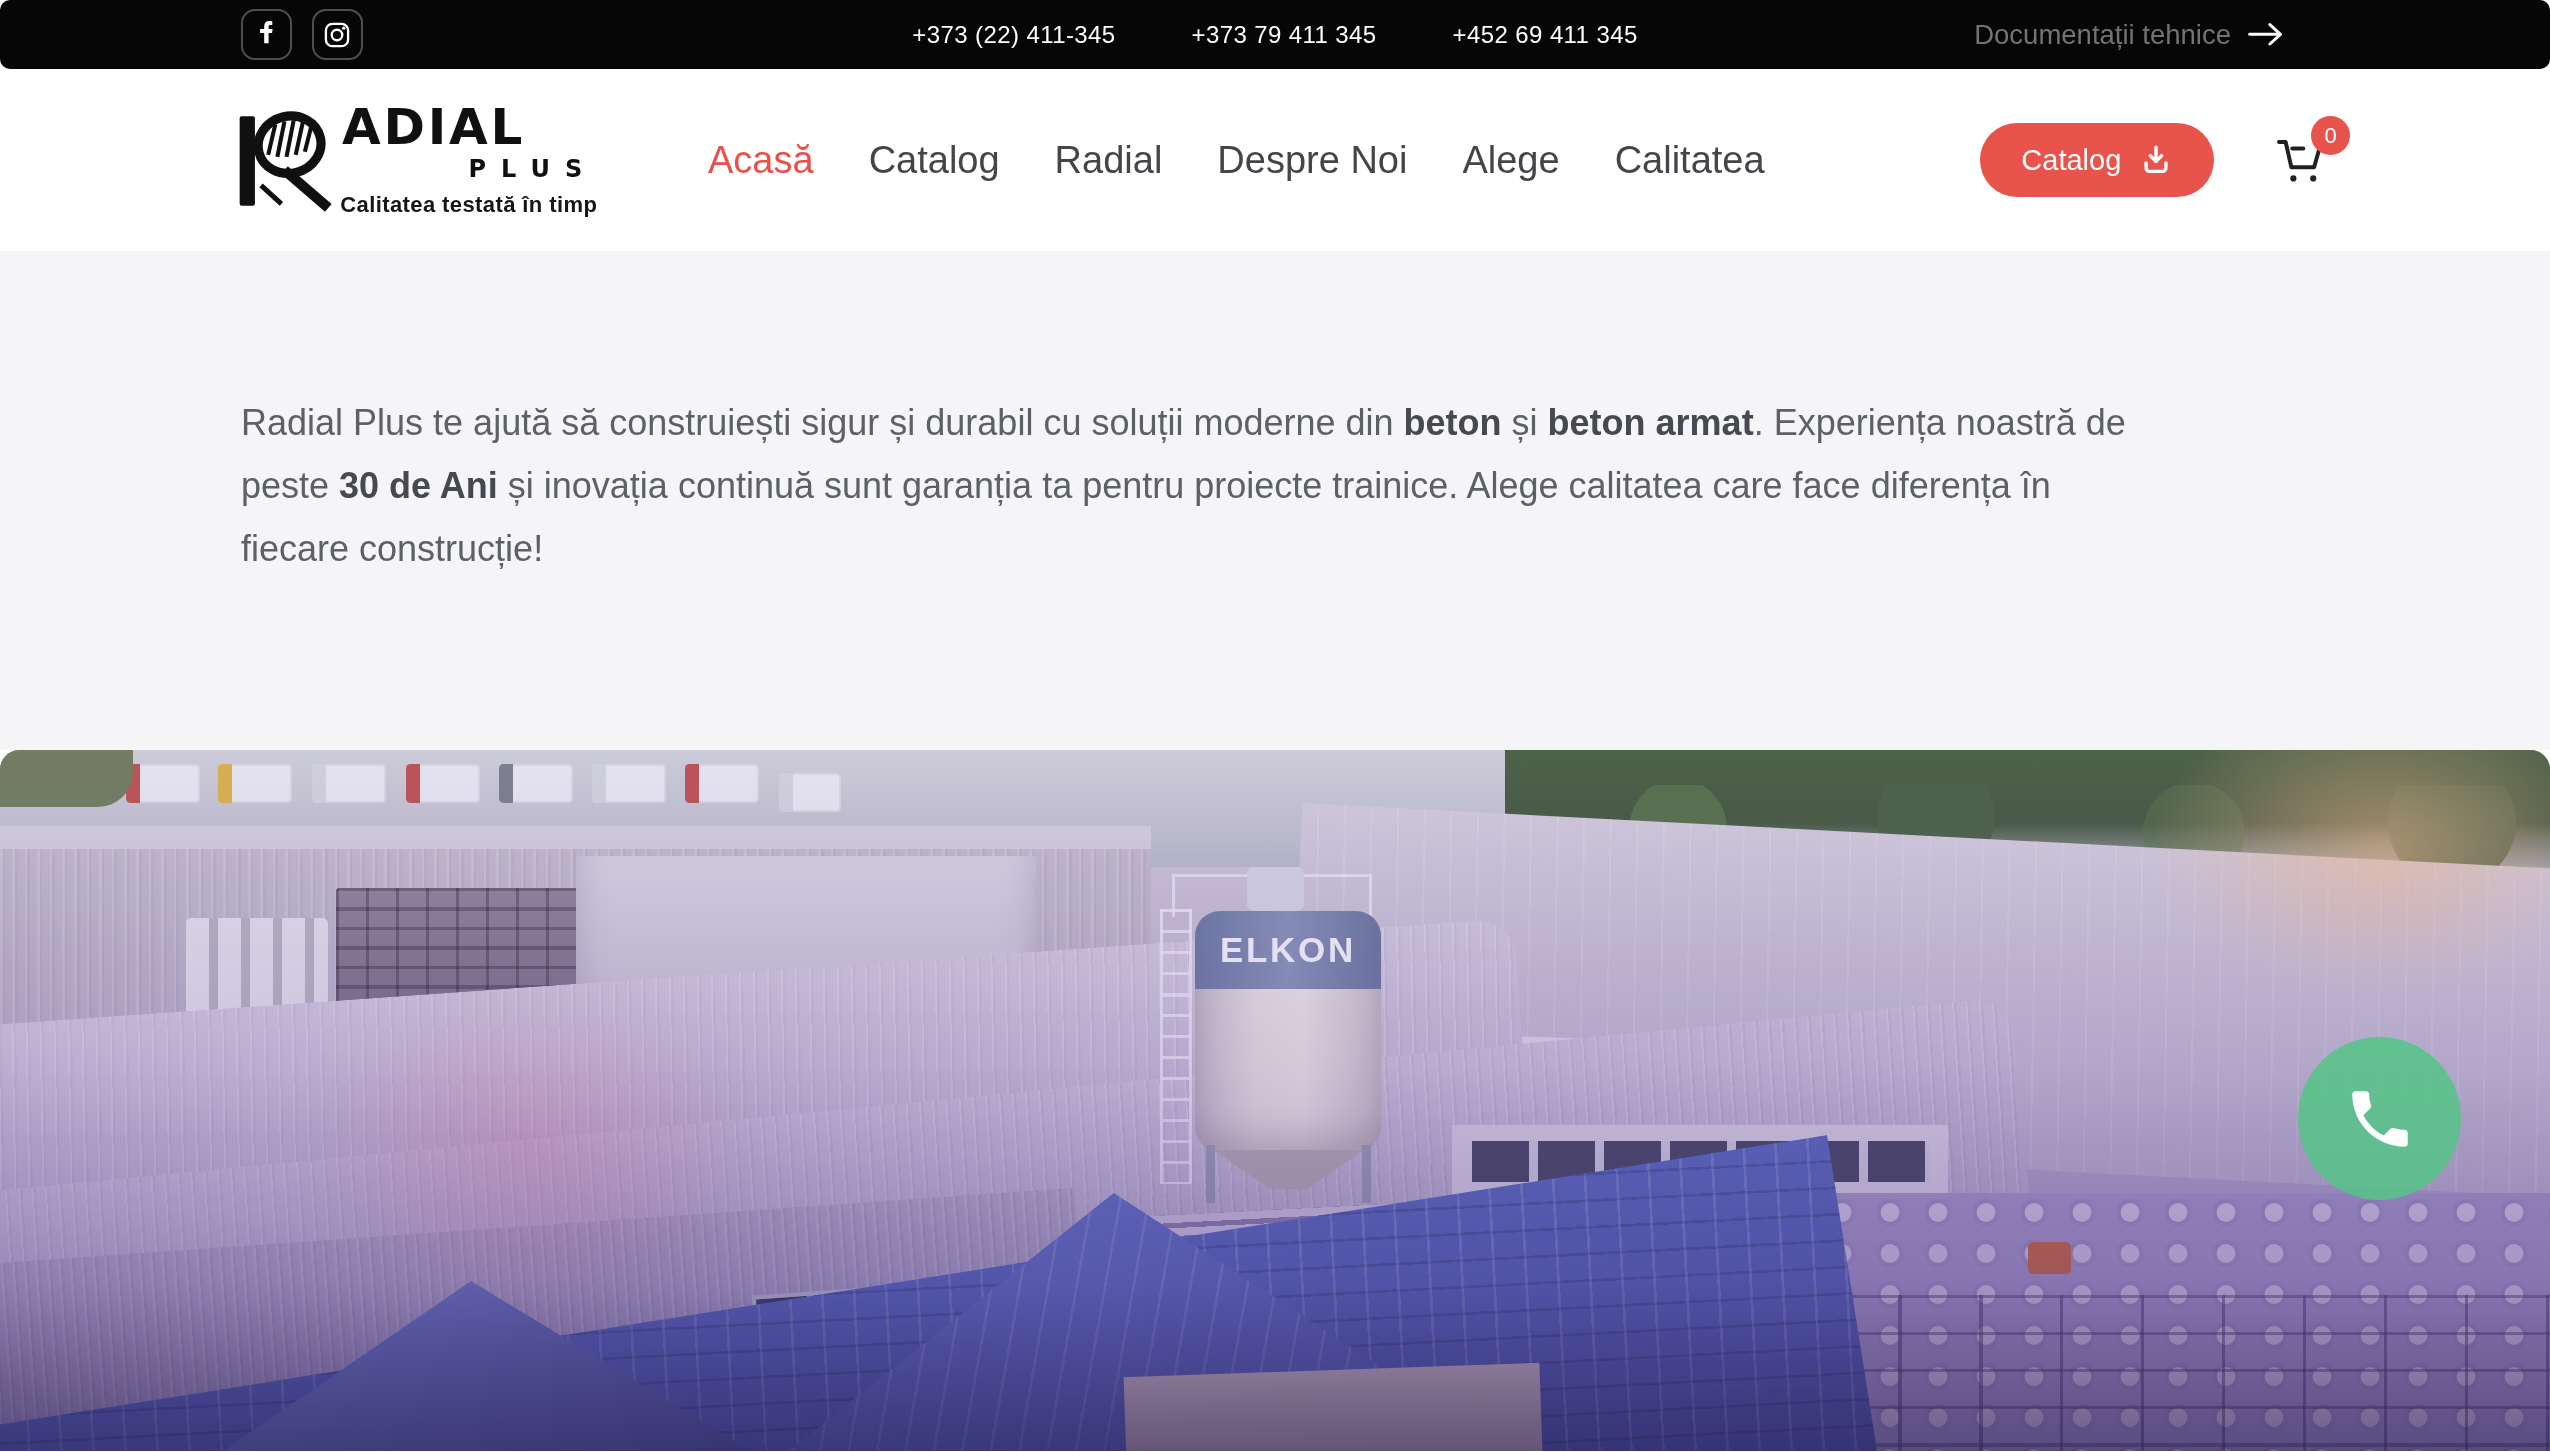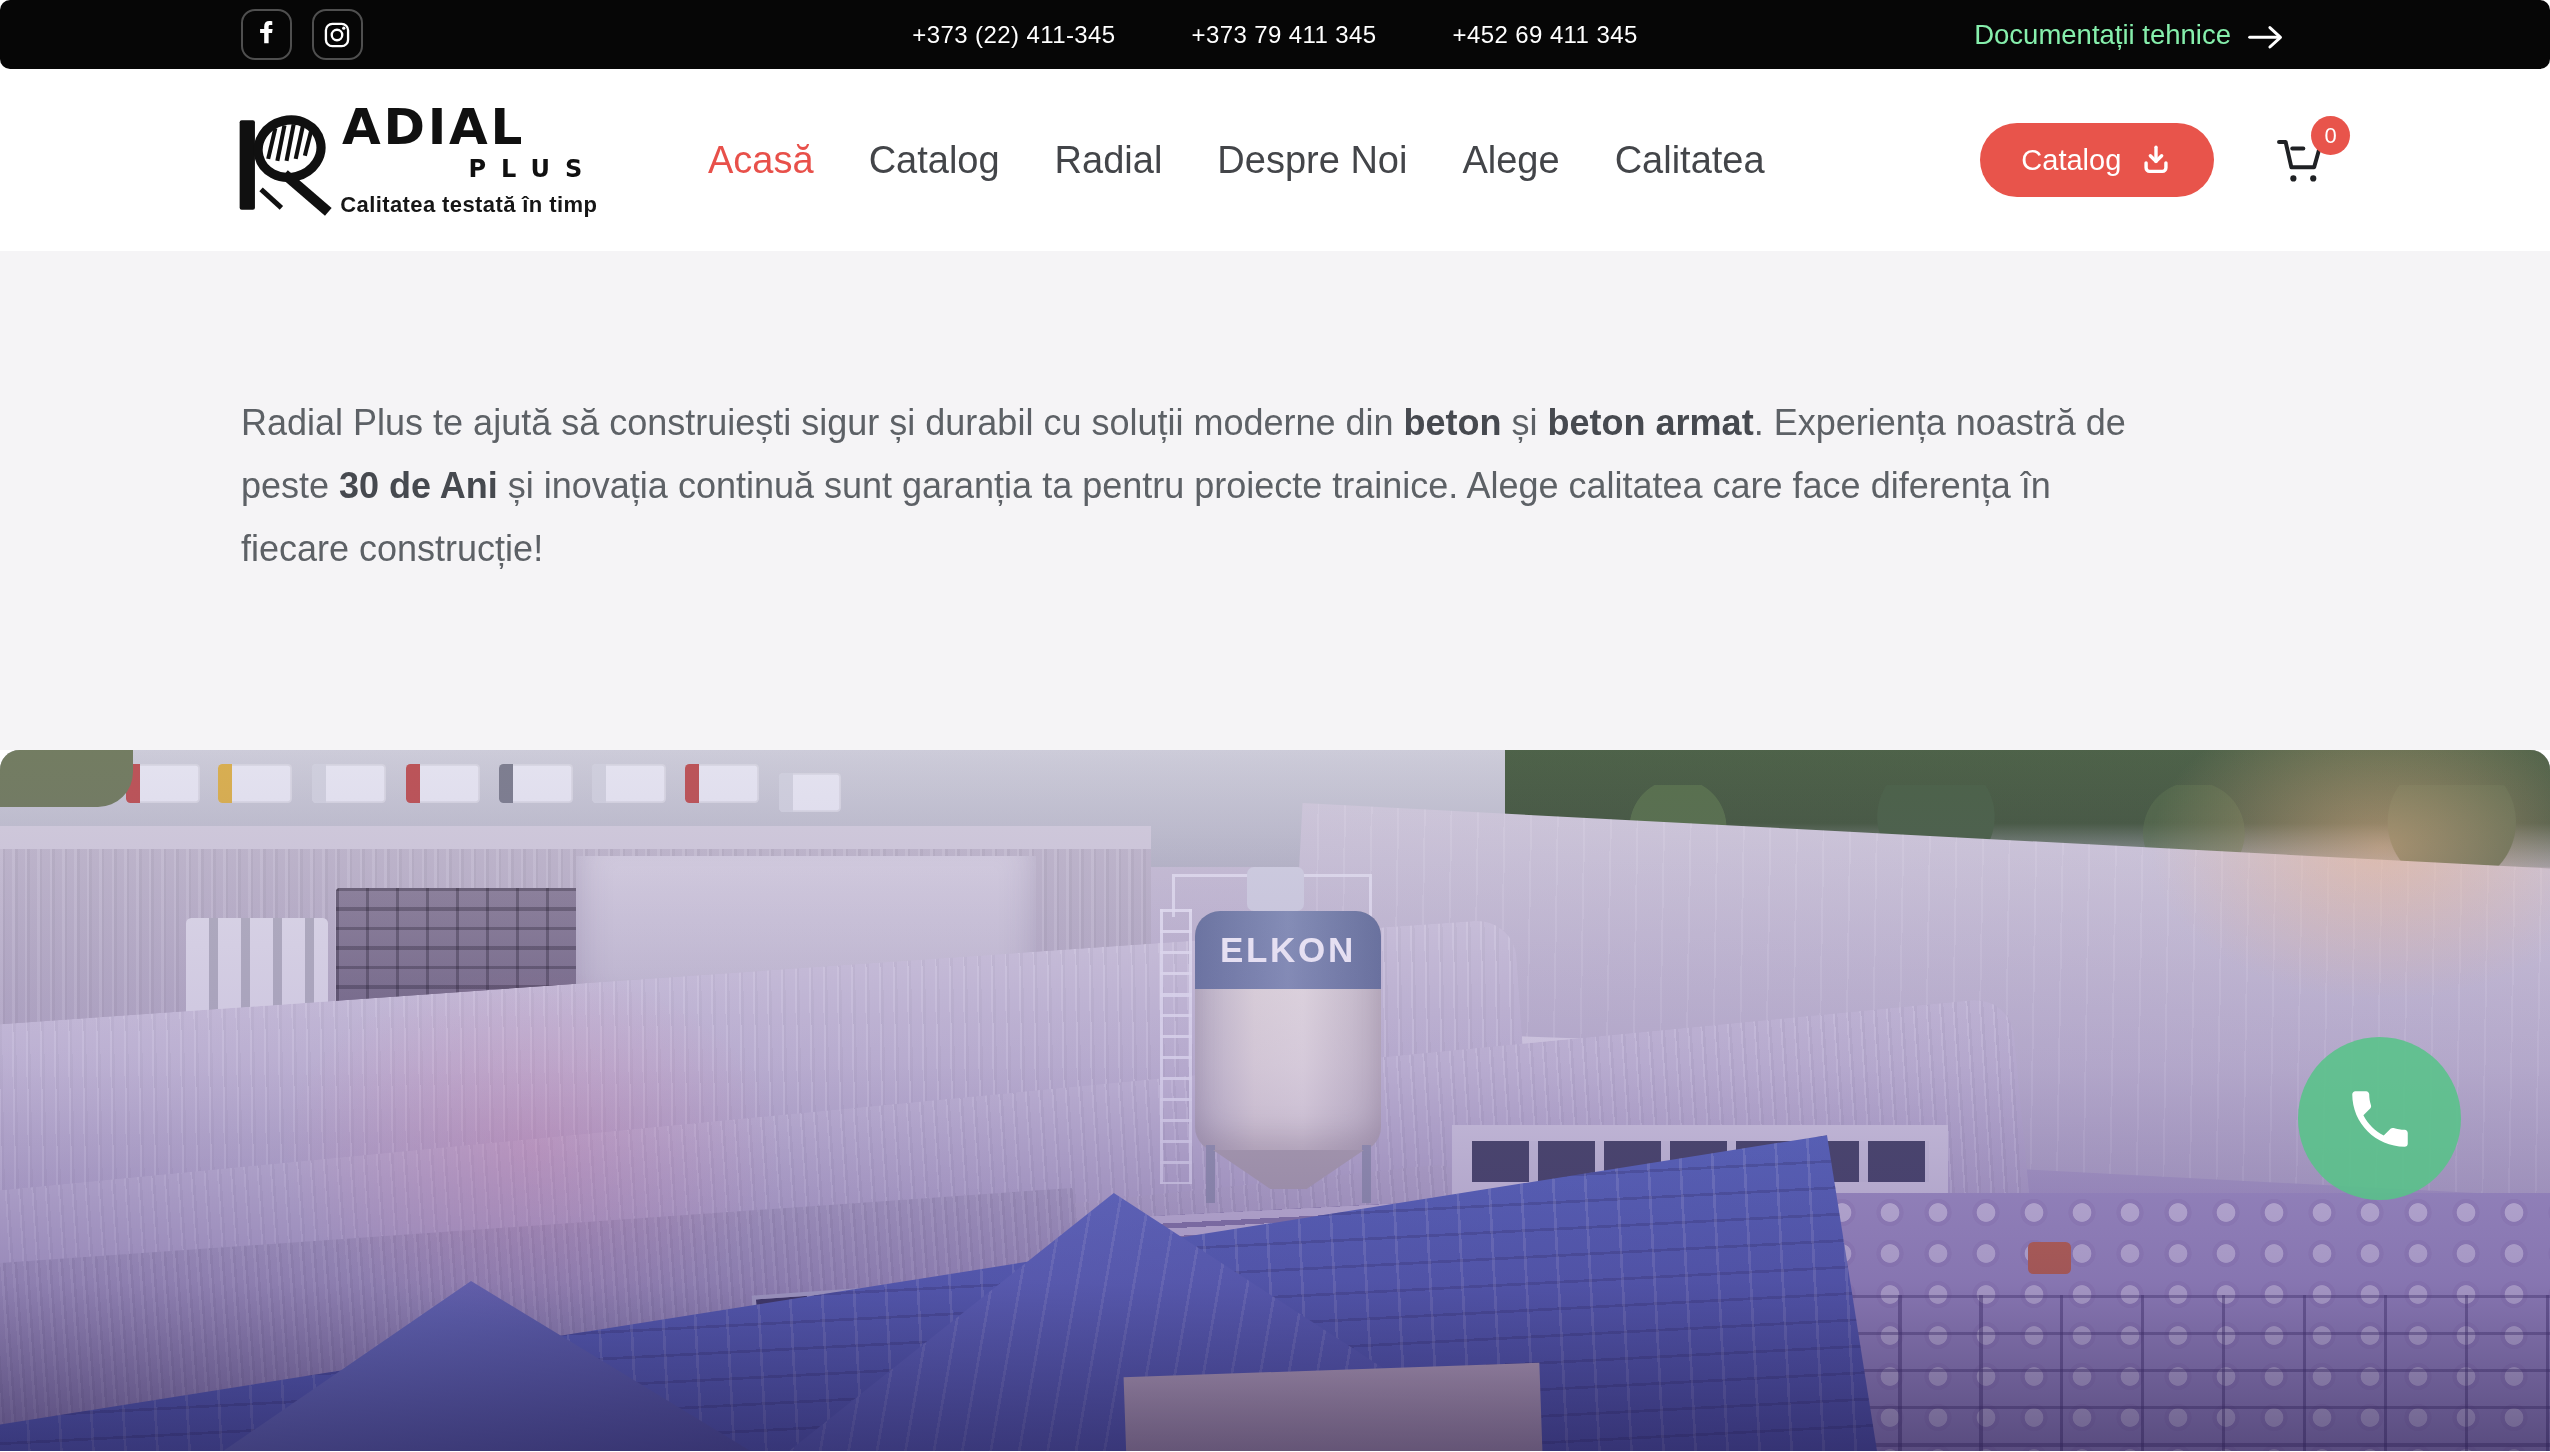--- a/index.html
+++ b/index.html
@@ -7,26 +7,26 @@
         font-family:"Liberation Sans",sans-serif;}
 
   
   .topbar{position:relative;height:69px;background:#060606;display:flex;align-items:center;
           padding:0 266px 0 241px;box-sizing:border-box;color:#fff;border-radius:10px;}
   .socials{display:flex;gap:19.5px;}
   .social{width:51px;height:51px;border:2.7px solid #4f4f4f;border-radius:14px;box-sizing:border-box;
           display:flex;align-items:center;justify-content:center;color:#fff;cursor:pointer;}
   .topbar-phones{position:absolute;left:50%;transform:translateX(-50%);display:flex;gap:76px;}
   .topbar-phones a{color:#fff;text-decoration:none;font-size:24px;letter-spacing:0.4px;cursor:pointer;}
-  .docs-link{margin-left:auto;display:flex;align-items:flex-end;gap:16px;color:#86efac;font-size:27.5px;cursor:pointer;}
+  .docs-link{margin-left:auto;display:flex;align-items:center;gap:16px;color:#737373;font-size:27.5px;cursor:pointer;}
 
   
   .header{position:relative;height:182px;background:#fff;display:flex;align-items:center;
           padding:0 221px 0 236px;box-sizing:border-box;}
-  .logo{display:flex;align-items:flex-end;gap:5.3px;cursor:pointer;}
+  .logo{display:flex;align-items:center;gap:5.3px;cursor:pointer;}
   .logo-txt{display:flex;flex-direction:column;}
   .logo-row{display:flex;align-items:flex-end;}
   .logo-rest{font-family:"DejaVu Sans",sans-serif;font-weight:700;font-size:50px;letter-spacing:2.7px;
              color:#101010;line-height:50px;margin-left:1.8px;}
   .logo-sub{font-family:"DejaVu Sans",sans-serif;font-weight:700;font-size:24px;letter-spacing:15px;
             color:#101010;align-self:flex-end;margin:5.3px 0 0 69px;line-height:24px;}
   .logo-tag{font-size:22px;font-weight:700;color:#161616;margin-top:10.6px;letter-spacing:0.4px;}
   .nav{position:absolute;left:708px;display:flex;gap:55px;align-items:center;}
   .nav a{font-size:38px;color:#434549;text-decoration:none;cursor:pointer;}
   .nav a.active{color:#e8504a;}

